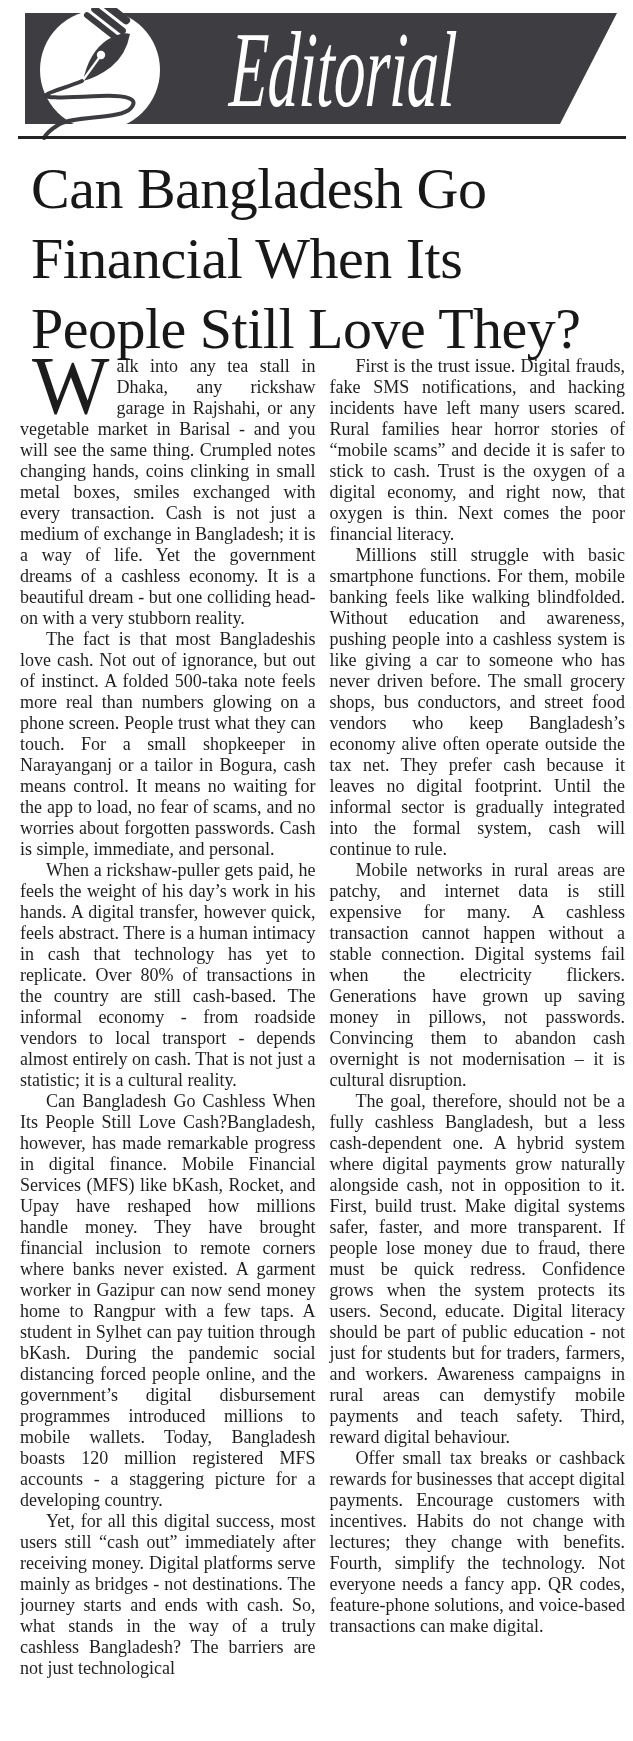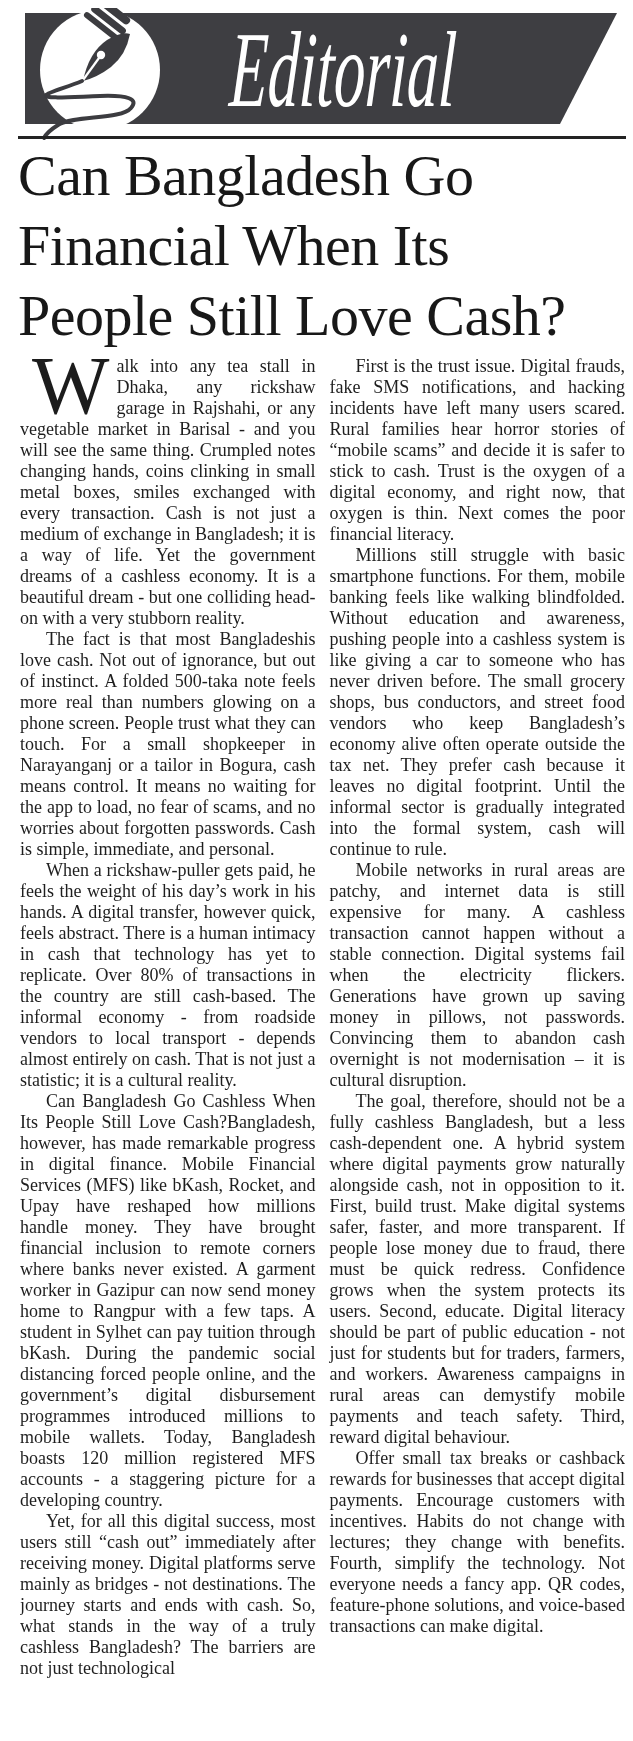--- a/index.html
+++ b/index.html
@@ -23,21 +23,21 @@
   .logo { position:absolute; left:36px; top:8px; width:128px; height:134px; }
   .logo svg { display:block; width:128px; height:134px; }
 
   .rule {
     position:absolute; left:18px; top:136px; width:608px; height:3px;
     background:#232323;
   }
 
   
   .headline {
-    position:absolute; left:18px; top:141px; width:600px; margin:0;
+    position:absolute; left:18px; top:141px; width:600px; margin:13px;
     font-weight:400; font-size:58px; line-height:70px; color:#181818;
     letter-spacing:-0.5px;
   }
   .headline span { display:block; }
 
   
   .columns {
     position:absolute; left:20px; right:8px; top:356px; bottom:6px;
     display:flex; gap:14px; overflow:hidden;
   }
@@ -76,21 +76,21 @@
         <path d="M46,73 C 32,79 12,84 10,87 C 8,91 34,89 64,88 C 92,87 103,91 95,100 C 85,112 38,107 22,117 C 14,122 10,126 8,130" stroke="#3c3c40" stroke-width="4" fill="none" stroke-linecap="round"></path>
       </svg>
     </div>
   </header>
 
   <div class="rule"></div>
 
   <h1 class="headline">
     <span>Can Bangladesh Go</span>
     <span>Financial When Its</span>
-    <span>People Still Love Cash?</span>
+    <span>People Still Love They?</span>
   </h1>
 
   <div class="columns">
 
     <div class="col">
       <p class="para"><span class="dropcap">W</span><span>alk into any tea stall in Dhaka, any rickshaw garage in Rajshahi, or any vegetable market in Barisal - and you will see the same thing. Crumpled notes changing hands, coins clinking in small metal boxes, smiles exchanged with every transaction. Cash is not just a medium of exchange in Bangladesh; it is a way of life. Yet the government dreams of a cashless economy. It is a beautiful dream - but one colliding head-on with a very stubborn reality.</span></p>
       <p class="para indent">The fact is that most Bangladeshis love cash. Not out of ignorance, but out of instinct. A folded 500-taka note feels more real than numbers glowing on a phone screen. People trust what they can touch. For a small shopkeeper in Narayanganj or a tailor in Bogura, cash means control. It means no waiting for the app to load, no fear of scams, and no worries about forgotten passwords. Cash is simple, immediate, and personal.</p>
       <p class="para indent">When a rickshaw-puller gets paid, he feels the weight of his day’s work in his hands. A digital transfer, however quick, feels abstract. There is a human intimacy in cash that technology has yet to replicate. Over 80% of transactions in the country are still cash-based. The informal economy - from roadside vendors to local transport - depends almost entirely on cash. That is not just a statistic; it is a cultural reality.</p>
       <p class="para indent">Can Bangladesh Go Cashless When Its People Still Love Cash?Bangladesh, however, has made remarkable progress in digital finance. Mobile Financial Services (MFS) like bKash, Rocket, and Upay have reshaped how millions handle money. They have brought financial inclusion to remote corners where banks never existed. A garment worker in Gazipur can now send money home to Rangpur with a few taps. A student in Sylhet can pay tuition through bKash. During the pandemic social distancing forced people online, and the government’s digital disbursement programmes introduced millions to mobile wallets. Today, Bangladesh boasts 120 million registered MFS accounts - a staggering picture for a developing country.</p>
       <p class="para indent">Yet, for all this digital success, most users still “cash out” immediately after receiving money. Digital platforms serve mainly as bridges - not destinations. The journey starts and ends with cash. So, what stands in the way of a truly cashless Bangladesh? The barriers are not just technological</p>

